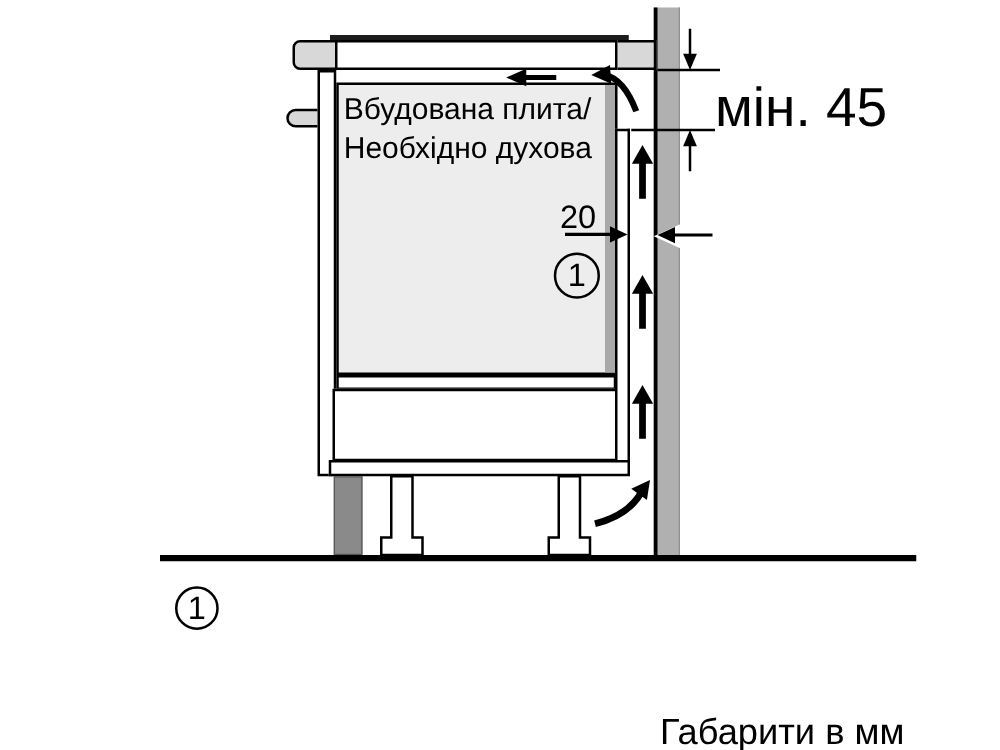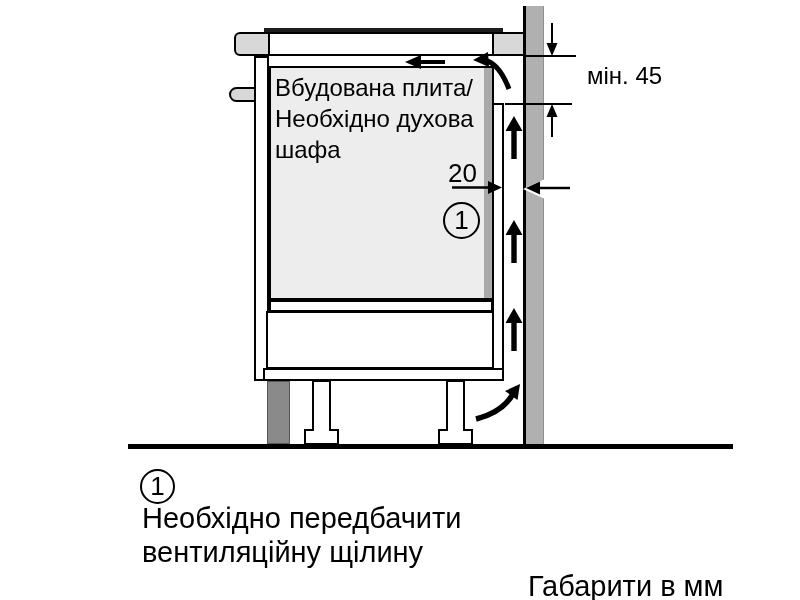--- a/index.html
+++ b/index.html
@@ -25,21 +25,21 @@
   .back-strip{left:452px;top:68px;width:8px;height:230px;background:#a9a9a9;}
   .rail-band{left:237px;top:300px;width:224px;height:12px;background:#fff;border:2px solid #000;}
   .drawer-box{left:234px;top:311px;width:228px;height:58px;background:#fff;border:2px solid #000;}
   .channel{left:460px;top:103px;width:12px;height:266px;background:#fff;
         border-left:2px solid #000;border-right:2px solid #000;border-top:2px solid #000;}
   .bottom-band{left:231px;top:368px;width:241px;height:13px;background:#fff;border:2px solid #000;}
   .plinth-block{left:235px;top:381px;width:23px;height:63px;background:#8a8a8a;border:1px solid #565656;}
 
   
   .appliance-label{left:243px;top:72px;width:215px;font-size:24px;line-height:31px;z-index:20;}
-  .label-min45{left:555px;top:62px;font-size:24px;z-index:20;}
+  .label-min45{left:540px;top:62px;font-size:44px;z-index:20;}
   .label-20{left:416px;top:158px;font-size:26px;z-index:20;}
   .callout-circle{left:411px;top:202px;width:37px;height:37px;border:2.5px solid #000;border-radius:50%;
         display:flex;align-items:center;justify-content:center;font-size:26px;z-index:20;}
   .footnote-marker{left:108px;top:469px;width:35px;height:35px;border:2.5px solid #000;border-radius:50%;
         display:flex;align-items:center;justify-content:center;font-size:26px;z-index:20;}
   .footnote-text{left:110px;top:501px;font-size:29px;line-height:34px;z-index:20;}
   .units-note{left:496px;top:570px;font-size:29px;z-index:20;}
 
   svg.overlay{position:absolute;left:0;top:0;z-index:10;pointer-events:none;}
 </style>
@@ -119,34 +119,29 @@
 
     <polygon points="281,381 298,381 298,430 306,430 306,444 273,444 273,430 281,430" fill="#fff" stroke="#000" stroke-width="2"></polygon>
     <polygon points="415,381 432,381 432,430 440,430 440,444 407,444 407,430 415,430" fill="#fff" stroke="#000" stroke-width="2"></polygon>
 
     <rect x="96" y="444" width="605" height="5" fill="#000"></rect>
   </svg>
 
   <div class="abs appliance-label">
     <div>Вбудована плита/</div>
     <div>Необхідно духова</div>
-    <div>шафа</div>
   </div>
 
   <div class="abs label-min45">мін. 45</div>
 
   <div class="abs label-20">20</div>
 
   <div class="abs callout-circle">
     <span>1</span>
   </div>
 
   <div class="abs footnote-marker">
     <span>1</span>
   </div>
-  <div class="abs footnote-text">
-    <div>Необхідно передбачити</div>
-    <div>вентиляційну щілину</div>
-  </div>
 
   <div class="abs units-note">Габарити в мм</div>
 
 </div>
 
 </body></html>

